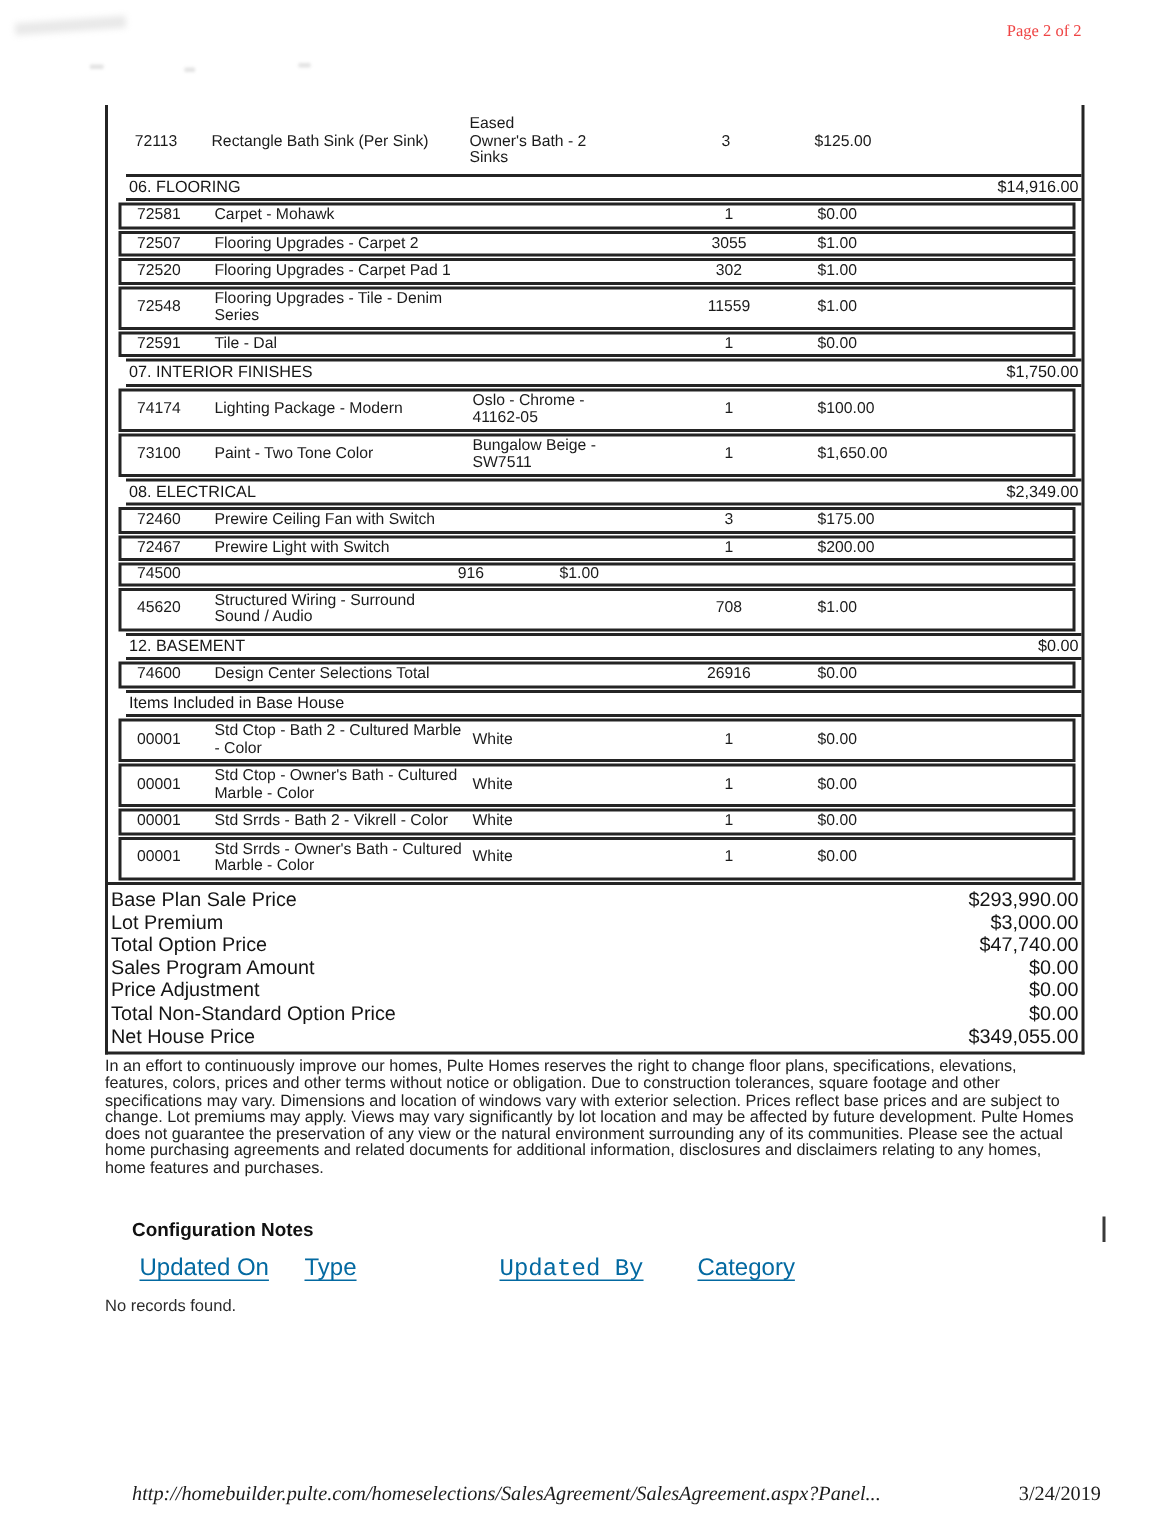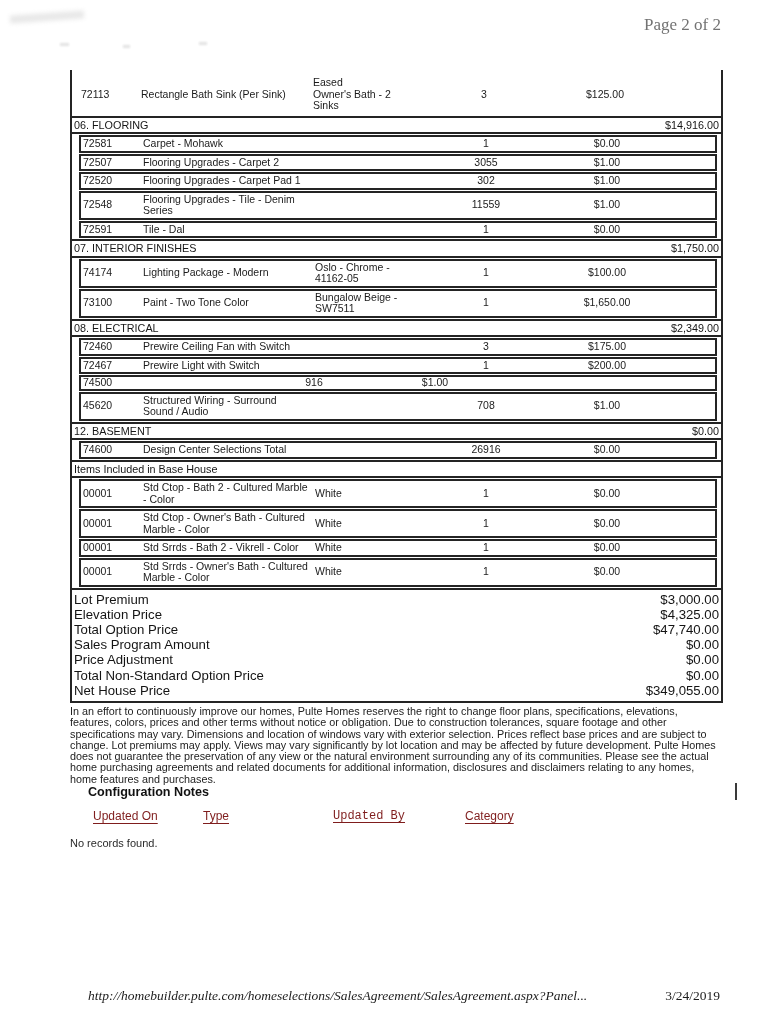--- a/index.html
+++ b/index.html
@@ -19,80 +19,80 @@
     background:#b9b9b9; opacity:.32; filter:blur(2px); transform:rotate(-4deg);
   }
   .artifact-dot { position:absolute; height:3px; background:#9a9a9a; opacity:.28; filter:blur(1px); }
   .artifact-dot.d1 { left:60px;  top:43px; width:9px; }
   .artifact-dot.d2 { left:123px; top:45px; width:7px; }
   .artifact-dot.d3 { left:199px; top:42px; width:8px; }
 
   
   .page-label {
     position:absolute; top:15px; right:47px;
-    font-size:17px; color:#737373;
+    font-size:11px; color:#ef4444;
   }
   .footer {
     position:absolute; top:988px; left:0; right:0; height:20px;
     font-size:13.5px; color:#1c1c1c;
   }
   .footer .url  { position:absolute; left:88px;font-style:italic; }
-  .footer .date { position:absolute; right:48px; }
+  .footer .date { position:absolute; right:34px; }
 
   
   .content { position:absolute; left:70px; top:70px; width:653px; }
 
   .doc-table {
     border-left:2px solid #242424;
     border-right:2px solid #242424;
     border-bottom:2px solid #242424;
   }
 
   .row-item {
     display:flex; align-items:center;
     border:2px solid #242424;
     margin:1px 4px 0 7px;
     padding-left:2px;
   }
   .row-item.first {
     border:none; margin:0; padding:6px 6px 2px 9px;
   }
   .cell { font-size:10.5px; line-height:11.5px; color:#1b1b1b; }
-  .c-num   { width:60px;  text-align:left; padding-right:14px; flex:none; }
+  .c-num   { width:60px;  text-align:center; padding-right:14px; flex:none; }
   .c-desc  { width:172px; white-space:pre-line; flex:none; padding:1px 0; }
   .c-sel   { width:112px; white-space:pre-line; flex:none; padding:1px 0; }
   .c-qty   { width:118px; text-align:center; flex:none; }
-  .c-price { width:124px; text-align:center; flex:none; }
+  .c-price { width:124px; flex:none; }
 
   .row-cat, .row-lbl {
     display:flex; justify-content:space-between;
     border-top:2px solid #242424; border-bottom:2px solid #242424;
     margin-top:1px; padding:1px 2px;
-    font-size:10.8px; line-height:12.5px; color:#161616;
+    font-size:10.8px; line-height:12.5px; color:#161616;margin-left:12px;
   }
 
   .summary { border-top:2px solid #242424; margin-top:1px; padding:2px 2px 3px 2px; }
   .summary-row {
     display:flex; justify-content:space-between;
     font-size:13.2px; line-height:15.2px; color:#141414;
   }
 
   .disclaimer {
     margin-top:3px;
     font-size:10.8px; line-height:11.3px; color:#222;
     width:651px;
   }
 
-  .config-notes { position:relative; margin-top:0; height:70px; }
+  .config-notes { position:relative; margin-top:28px; height:70px; }
   .config-title { margin-left:18px; font-size:12.6px; font-weight:bold; color:#111; }
   .cursor-mark  { position:absolute; right:-14px; top:-2px; width:2px; height:17px; background:#3a3a3a; }
   .cfg-head { position:relative; height:18px; margin-top:10px; }
   .cfg-col  {
     position:absolute; top:0;
-    font-size:12px; color:#7f1d1d; text-decoration:underline; text-underline-offset:3px;
+    font-size:16px; color:#0369a1; text-decoration:underline; text-underline-offset:3px;
   }
   .cfg-col:nth-child(1) { left:23px; }
   .cfg-col:nth-child(2) { left:133px; }
   .cfg-col:nth-child(3) { left:263px;font-family:Liberation Mono, monospace; }
   .cfg-col:nth-child(4) { left:395px; }
   .cfg-empty { margin-top:10px; text-align:left; font-size:11px; color:#2b2b2b; }
 </style>
 </head>
 <body>
 
@@ -249,26 +249,26 @@
     <span class="cell c-num">00001</span>
     <span class="cell c-desc">Std Srrds - Owner's Bath - Cultured
 Marble - Color</span>
     <span class="cell c-sel">White</span>
     <span class="cell c-qty">1</span>
     <span class="cell c-price">$0.00</span>
   </div>
       </div>
     <div class="summary">
         <div class="summary-row">
+    <span>Base Plan Sale Price</span>
+    <span>$293,990.00</span>
+  </div>
+        <div class="summary-row">
     <span>Lot Premium</span>
     <span>$3,000.00</span>
-  </div>
-        <div class="summary-row">
-    <span>Elevation Price</span>
-    <span>$4,325.00</span>
   </div>
         <div class="summary-row">
     <span>Total Option Price</span>
     <span>$47,740.00</span>
   </div>
         <div class="summary-row">
     <span>Sales Program Amount</span>
     <span>$0.00</span>
   </div>
         <div class="summary-row">

